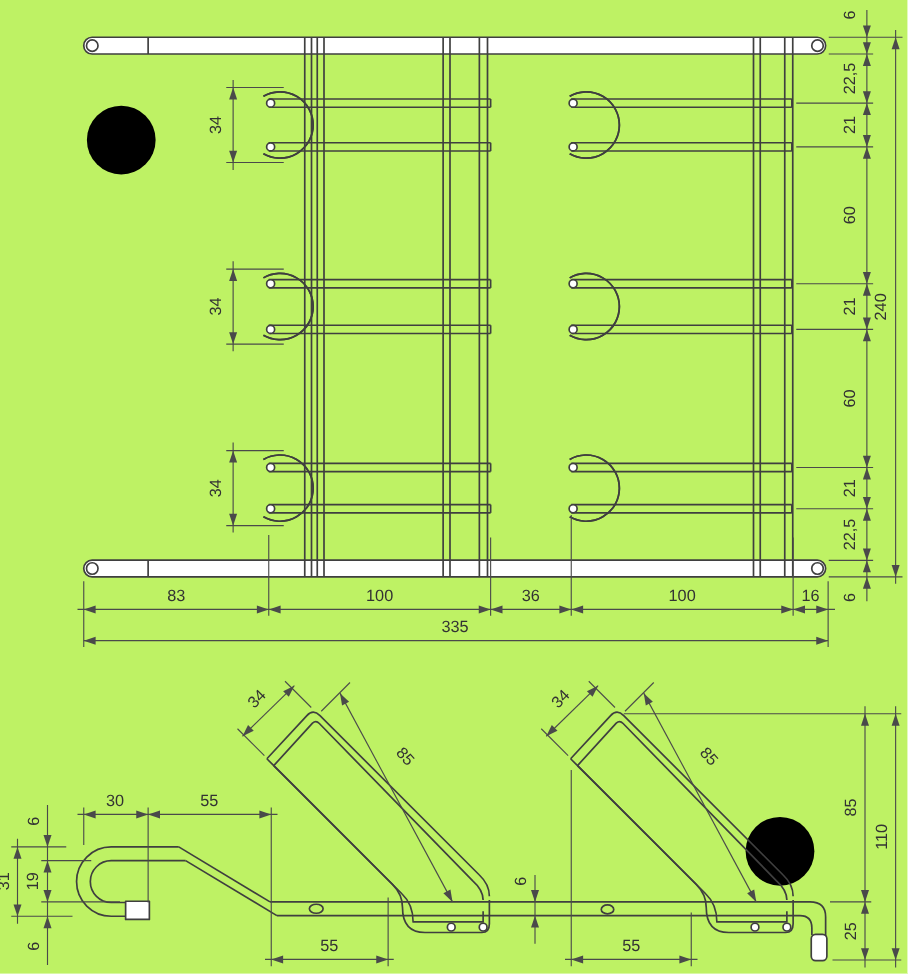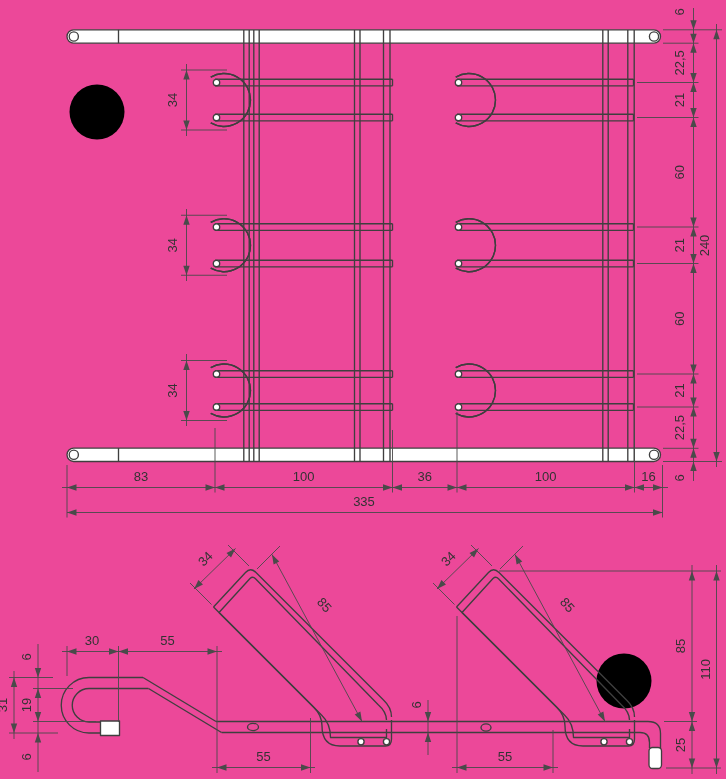--- a/index.html
+++ b/index.html
@@ -1,16 +1,16 @@
 <!DOCTYPE html>
 <html><head>
 <meta charset="utf-8">
 <style>
   html,body{margin:0;padding:0;background:#ffffff;}
-  .stage{position:relative;width:726px;height:779px;background:#ec4899;overflow:hidden;}
+  .stage{position:relative;width:726px;height:779px;background:#bef264;overflow:hidden;}
   svg{display:block;}
   .part path,.part line,.part rect,.part circle,.part ellipse{
     stroke:#3f3f3f;stroke-width:1.35;fill:none;
     stroke-linecap:butt;stroke-linejoin:round;
   }
   .part .wfill{fill:#ffffff;}
   .tube-dark{stroke:#3f3f3f;stroke-width:9.8;fill:none;stroke-linecap:round;}
   .tube-light{stroke:#ffffff;stroke-width:6.6;fill:none;stroke-linecap:round;}
   .dims line{stroke:#4a4a4a;stroke-width:0.9;fill:none;}
   .dims use{fill:#4a4a4a;stroke:none;}

